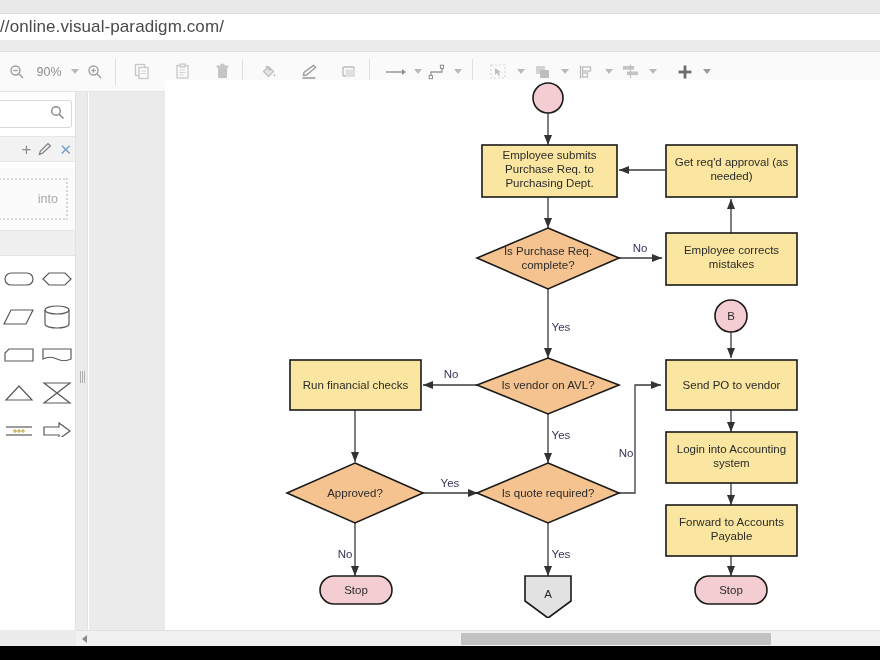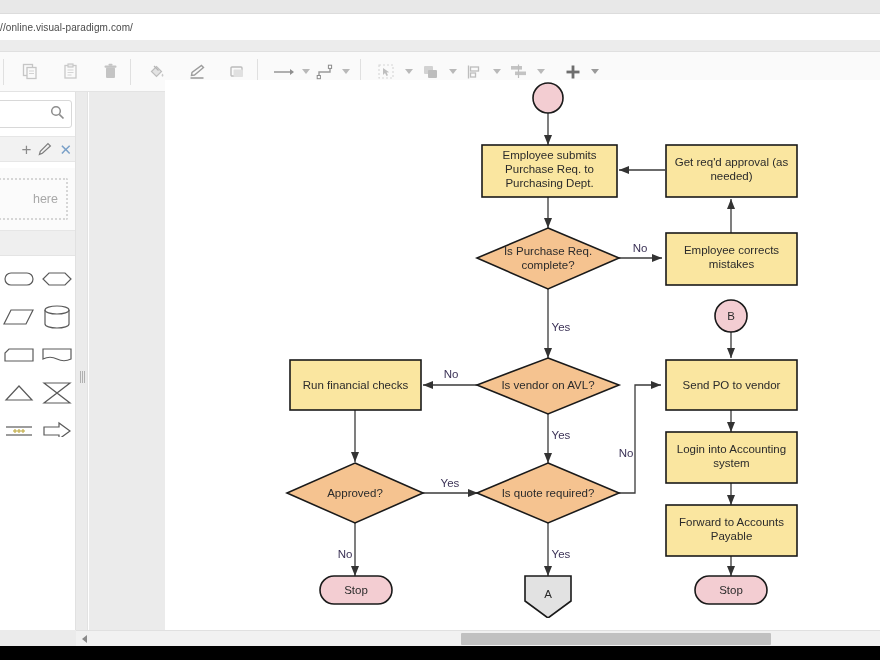--- a/index.html
+++ b/index.html
@@ -15,21 +15,21 @@
   
   .chrome-top {
     position: absolute; left: 0; top: 0; width: 880px; height: 14px;
     background: #e8e8e8; border-bottom: 1px solid #dcdcdc;
   }
   .urlbar {
     position: absolute; left: 0; top: 14px; width: 880px; height: 26px;
     background: #ffffff; display: flex; align-items: center;
   }
   .urlbar .url-text {
-    font-size: 10px; color: #4a4a4a; padding-left: 0px;
+    font-size: 17px; color: #4a4a4a; padding-left: 0px;
     letter-spacing: .1px; white-space: nowrap;
   }
   .chrome-sep {
     position: absolute; left: 0; top: 40px; width: 880px; height: 12px;
     background: #ececec; border-bottom: 1px solid #e0e0e0;
   }
 
   
   .toolbar {
     position: absolute; left: 0; top: 52px; width: 880px; height: 40px;
@@ -171,20 +171,41 @@
 <div id="app">
 
   <div class="chrome-top"></div>
   <div class="urlbar">
     <span class="url-text">//online.visual-paradigm.com/</span>
   </div>
   <div class="chrome-sep"></div>
 
   <div class="toolbar">
 
+    <div class="tb-group">
+      <div class="tb-btn">
+        <svg width="16" height="16" viewBox="0 0 16 16">
+            <circle cx="6.5" cy="6.5" r="4.5" fill="none" stroke="#9f9f9f" stroke-width="1.4"></circle>
+            <line x1="10" y1="10" x2="14" y2="14" stroke="#9f9f9f" stroke-width="1.6"></line>
+            <line x1="4.3" y1="6.5" x2="8.7" y2="6.5" stroke="#9f9f9f" stroke-width="1.3"></line>
+          </svg>
+      </div>
+      <div class="zoomlabel">90%</div>
+      <div class="caret">
+          <i></i>
+        </div>
+      <div class="tb-btn">
+        <svg width="16" height="16" viewBox="0 0 16 16">
+            <circle cx="6.5" cy="6.5" r="4.5" fill="none" stroke="#9f9f9f" stroke-width="1.4"></circle>
+            <line x1="10" y1="10" x2="14" y2="14" stroke="#9f9f9f" stroke-width="1.6"></line>
+            <line x1="4.3" y1="6.5" x2="8.7" y2="6.5" stroke="#9f9f9f" stroke-width="1.3"></line>
+            <line x1="6.5" y1="4.3" x2="6.5" y2="8.7" stroke="#9f9f9f" stroke-width="1.3"></line>
+          </svg>
+      </div>
+    </div>
 
     <div class="tb-sep"></div>
 
     <div class="tb-group" style="gap:14px;padding-left:10px;">
       <div class="tb-btn">
         <svg width="17" height="17" viewBox="0 0 17 17">
             <rect x="1.5" y="1.5" width="9" height="11" fill="none" stroke="#c6c6c6" stroke-width="1.3"></rect>
             <rect x="5" y="4.5" width="9" height="11" fill="#fafafa" stroke="#c6c6c6" stroke-width="1.3"></rect>
             <line x1="7" y1="8" x2="12" y2="8" stroke="#d2d2d2" stroke-width="1"></line>
             <line x1="7" y1="10.5" x2="12" y2="10.5" stroke="#d2d2d2" stroke-width="1"></line>
@@ -328,21 +349,21 @@
       <span class="ico pencil">
         <svg width="14" height="14" viewBox="0 0 14 14">
             <path d="M10 1.6 L12.4 4 L4.4 11.2 L1.4 12.4 L2.3 9.3 Z" fill="none" stroke="#7d7d7d" stroke-width="1.2"></path>
           </svg>
       </span>
       <span class="ico close">✕</span>
     </div>
 
     <div class="dropzone-wrap">
       <div class="dropzone">
-        <span>here</span>
+        <span>into</span>
       </div>
     </div>
 
     <div class="panel-gap"></div>
 
     <div class="shape-grid">
       <div class="shape-cell">
         <svg width="32" height="18" viewBox="0 0 32 18">
             <rect x="2" y="3" width="28" height="12" rx="6" fill="#fff" stroke="#5a5a5a" stroke-width="1.2"></rect>
           </svg>

